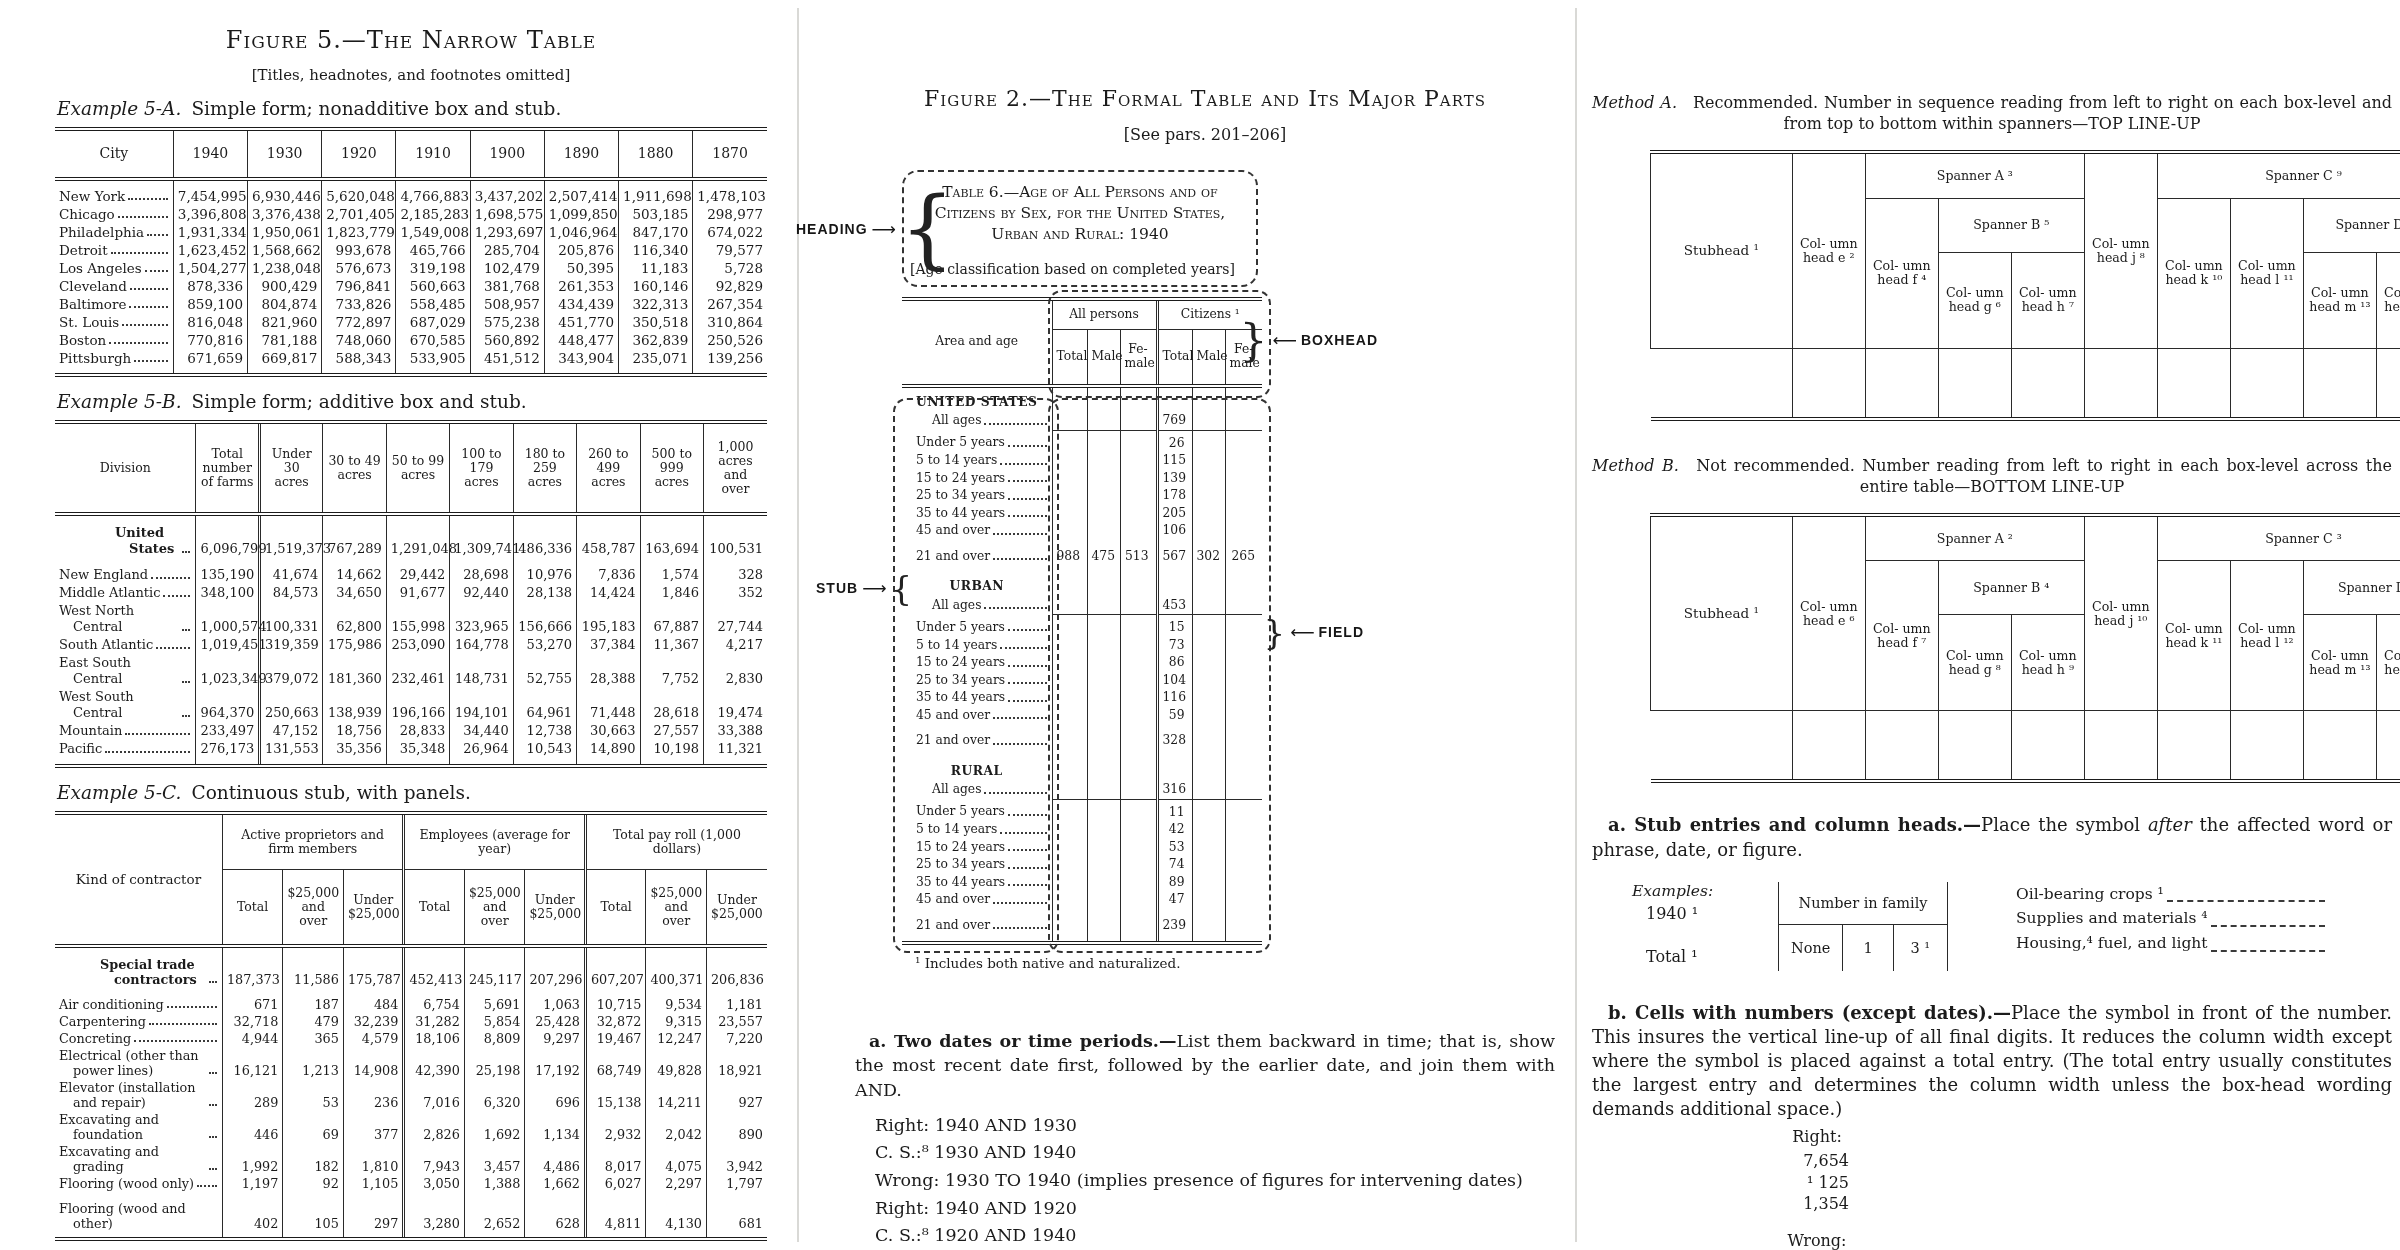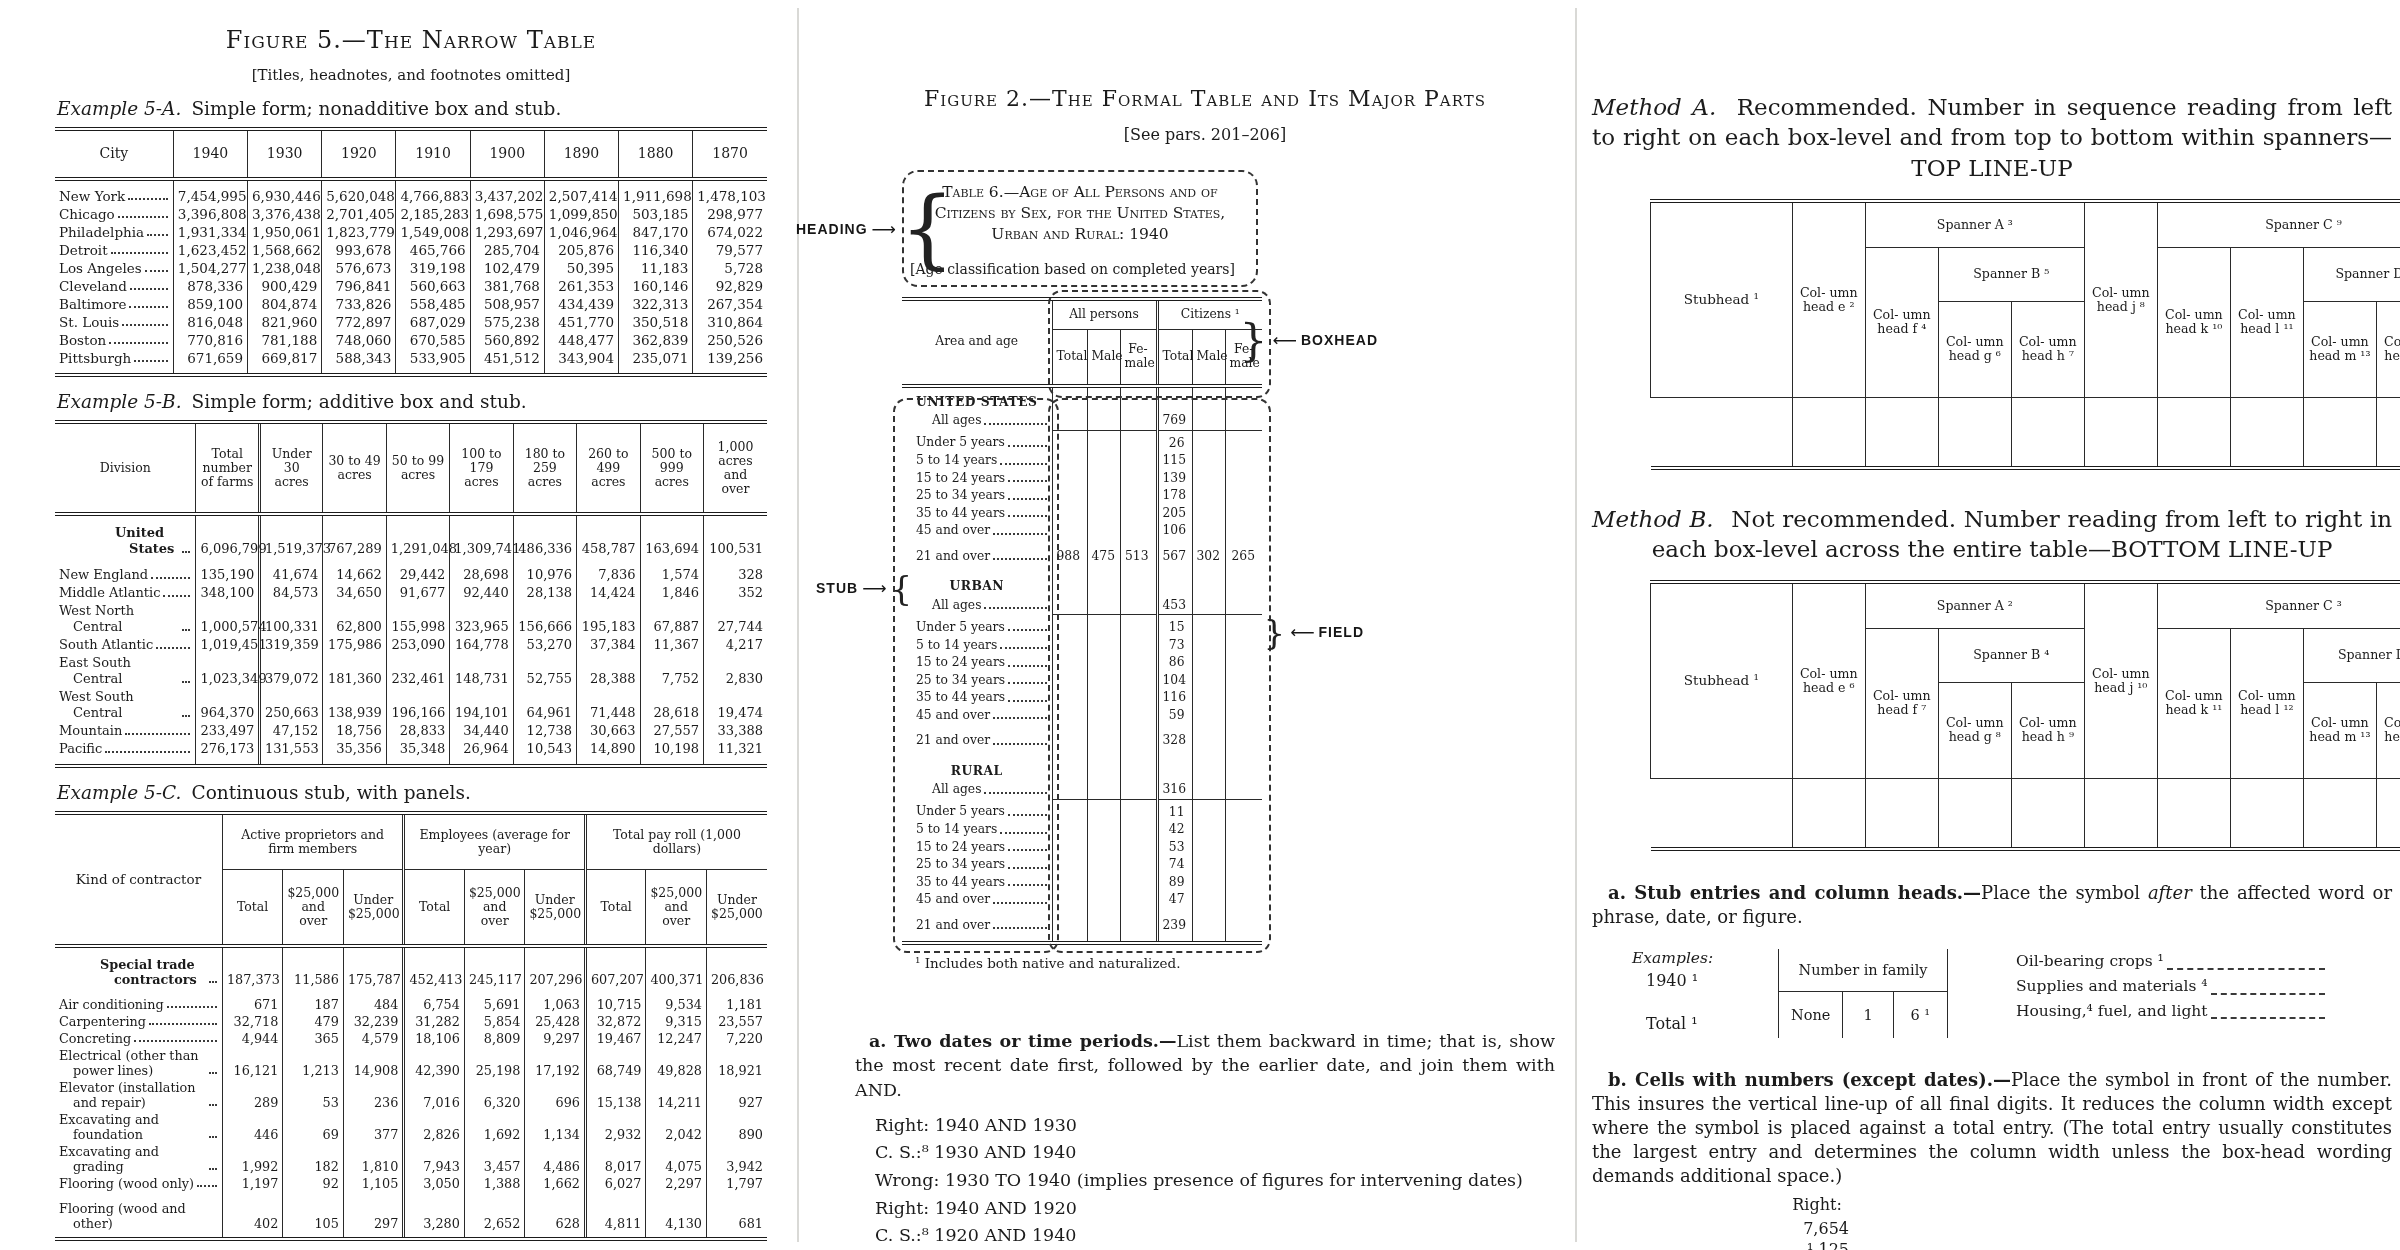--- a/index.html
+++ b/index.html
@@ -84,21 +84,21 @@
   .ann{position:absolute;display:flex;align-items:center;gap:4px;
        font-family:"Liberation Sans",sans-serif;font-weight:bold;font-size:14px;letter-spacing:1px;color:#161616;}
   .ann .arr{font-family:"DejaVu Sans",sans-serif;font-weight:normal;font-size:17px;letter-spacing:0;}
   .ann .brace{font-family:"DejaVu Serif",serif;font-weight:normal;color:#222;}
   .fnote{font-size:13.5px;margin:10px 0 0 60px;}
   .para{font-size:17.5px;text-align:justify;line-height:1.38;margin-top:58px;text-indent:14px;}
   .para b{font-weight:bold;}
   .datelist{margin:10px 0 0 20px;font-size:17.5px;line-height:1.58;}
 
   
-  .mpara{font-size:23px;text-align:justify;text-align-last:center;line-height:1.32;margin:0;}
+  .mpara{font-size:16px;text-align:justify;text-align-last:center;line-height:1.32;margin:0;}
   #method-a-para{margin-top:92px;}
   #method-b-para{margin-top:34px;}
   .tm{width:744px;margin:16px 0 0 58px;border-bottom:none;border-right:1px solid #2a2a2a;font-size:12.6px;}
   .tm th{padding:2px 3px;}
   .tm tr:first-child{height:46px;}
   .tm tr:nth-child(2){height:54px;}
   .tm tr:nth-child(3){height:96px;}
   .tm .body td{border-top:1px solid #2a2a2a;height:66px;}
   .tm .body td:first-child{border-left:none;}
   .tm .stubh{font-size:13.5px;}
@@ -1135,21 +1135,21 @@
           <col style="width:50px">
           <col style="width:54px">
         </colgroup>
       <tbody>
           <tr>
             <th colspan="3">Number in family</th>
           </tr>
       <tr>
         <td>None</td>
         <td>1</td>
-        <td>6 ¹</td>
+        <td>3 ¹</td>
       </tr>
     </tbody>
       </table>
     <div class="ex-right">
         <div class="item">
           <span>Oil-bearing crops ¹</span>
           <span class="leader"></span>
         </div>
         <div class="item">
           <span>Supplies and materials ⁴</span>

